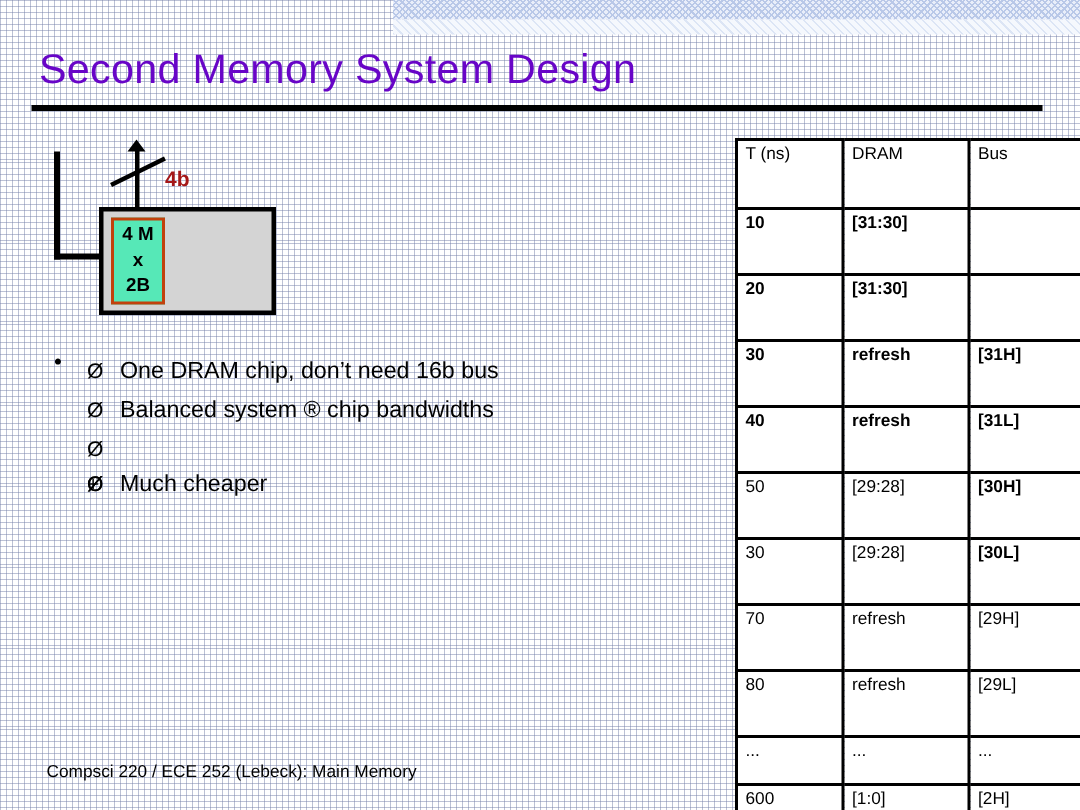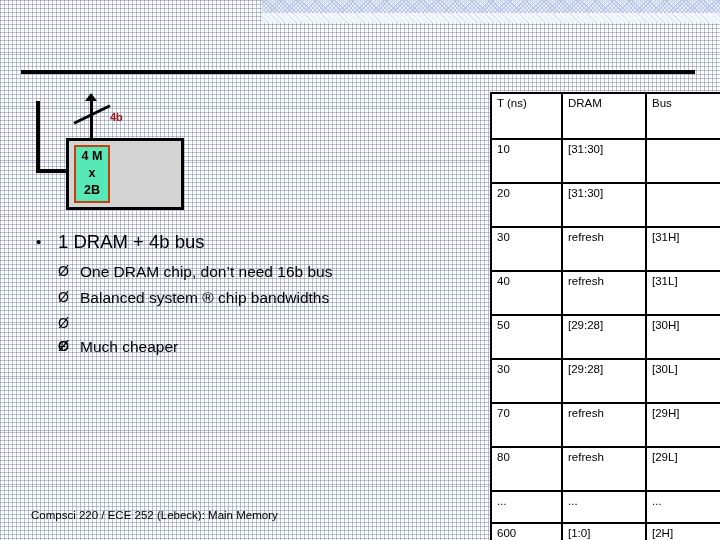--- a/index.html
+++ b/index.html
@@ -126,21 +126,21 @@
     position: absolute;
     left: 72px; top: 113px;
     width: 40px; height: 3px;
     background: #000;
     transform: rotate(-26deg);
     transform-origin: center;
   }
   .bus-label {
     position: absolute;
     left: 110px; top: 111px;
-    font-size: 11px;
+    font-size: 14px;
     font-weight: bold;
     color: #a51818;
   }
   
   .hook-vert {
     position: absolute;
     left: 36px; top: 101px;
     width: 4px; height: 72px;
     background: #000;
   }
@@ -217,38 +217,39 @@
     vertical-align: top;
     background: #ffffff;
     overflow: hidden;
   }
   table.tl td.c0 { width: 59px; }
   table.tl td.c1 { width: 72px; }
   table.tl td.c2 { width: 74px; }
   tr.hdr td { height: 38px; }
   tr.tall td { height: 36px; }
   tr.short td { height: 24px; }
-  td.hl { background: #ead595; font-weight: normal; }
+  td.hl { background: #ead595; font-weight: bold; }
   #pagenum-overlay {
     position: absolute;
     left: 673px; top: 503px;
     font-size: 12px;
     color: #555;
     transform: rotate(-12deg);
   }
 </style>
 </head>
 <body>
 
 <div id="slide">
 
   <div id="grid"></div>
   <div id="topband"></div>
   <div id="topband-fade"></div>
 
+  <div id="title">Second Memory System Design</div>
   <div id="title-rule"></div>
 
   <div id="diagram">
     <div class="hook-vert"></div>
     <div class="hook-horz"></div>
     <div class="hook-head"></div>
 
     <div class="arrow-up-head"></div>
     <div class="arrow-v-shaft"></div>
     <div class="arrow-down-head"></div>
@@ -259,21 +260,20 @@
     <div class="dg-chip">
       <div>4 M</div>
       <div>x</div>
       <div>2B</div>
     </div>
   </div>
 
   <div id="bullets">
     <div class="lvl1">
       <span class="mark">•</span>
-      <span>1 DRAM + 4b bus</span>
     </div>
 
     <div class="lvl2">
       <span class="mark">Ø</span>
       <span>One DRAM chip, don’t need 16b bus</span>
     </div>
     <div class="lvl2">
       <span class="mark">Ø</span>
       <span>Balanced system ® chip bandwidths</span>
     </div>

